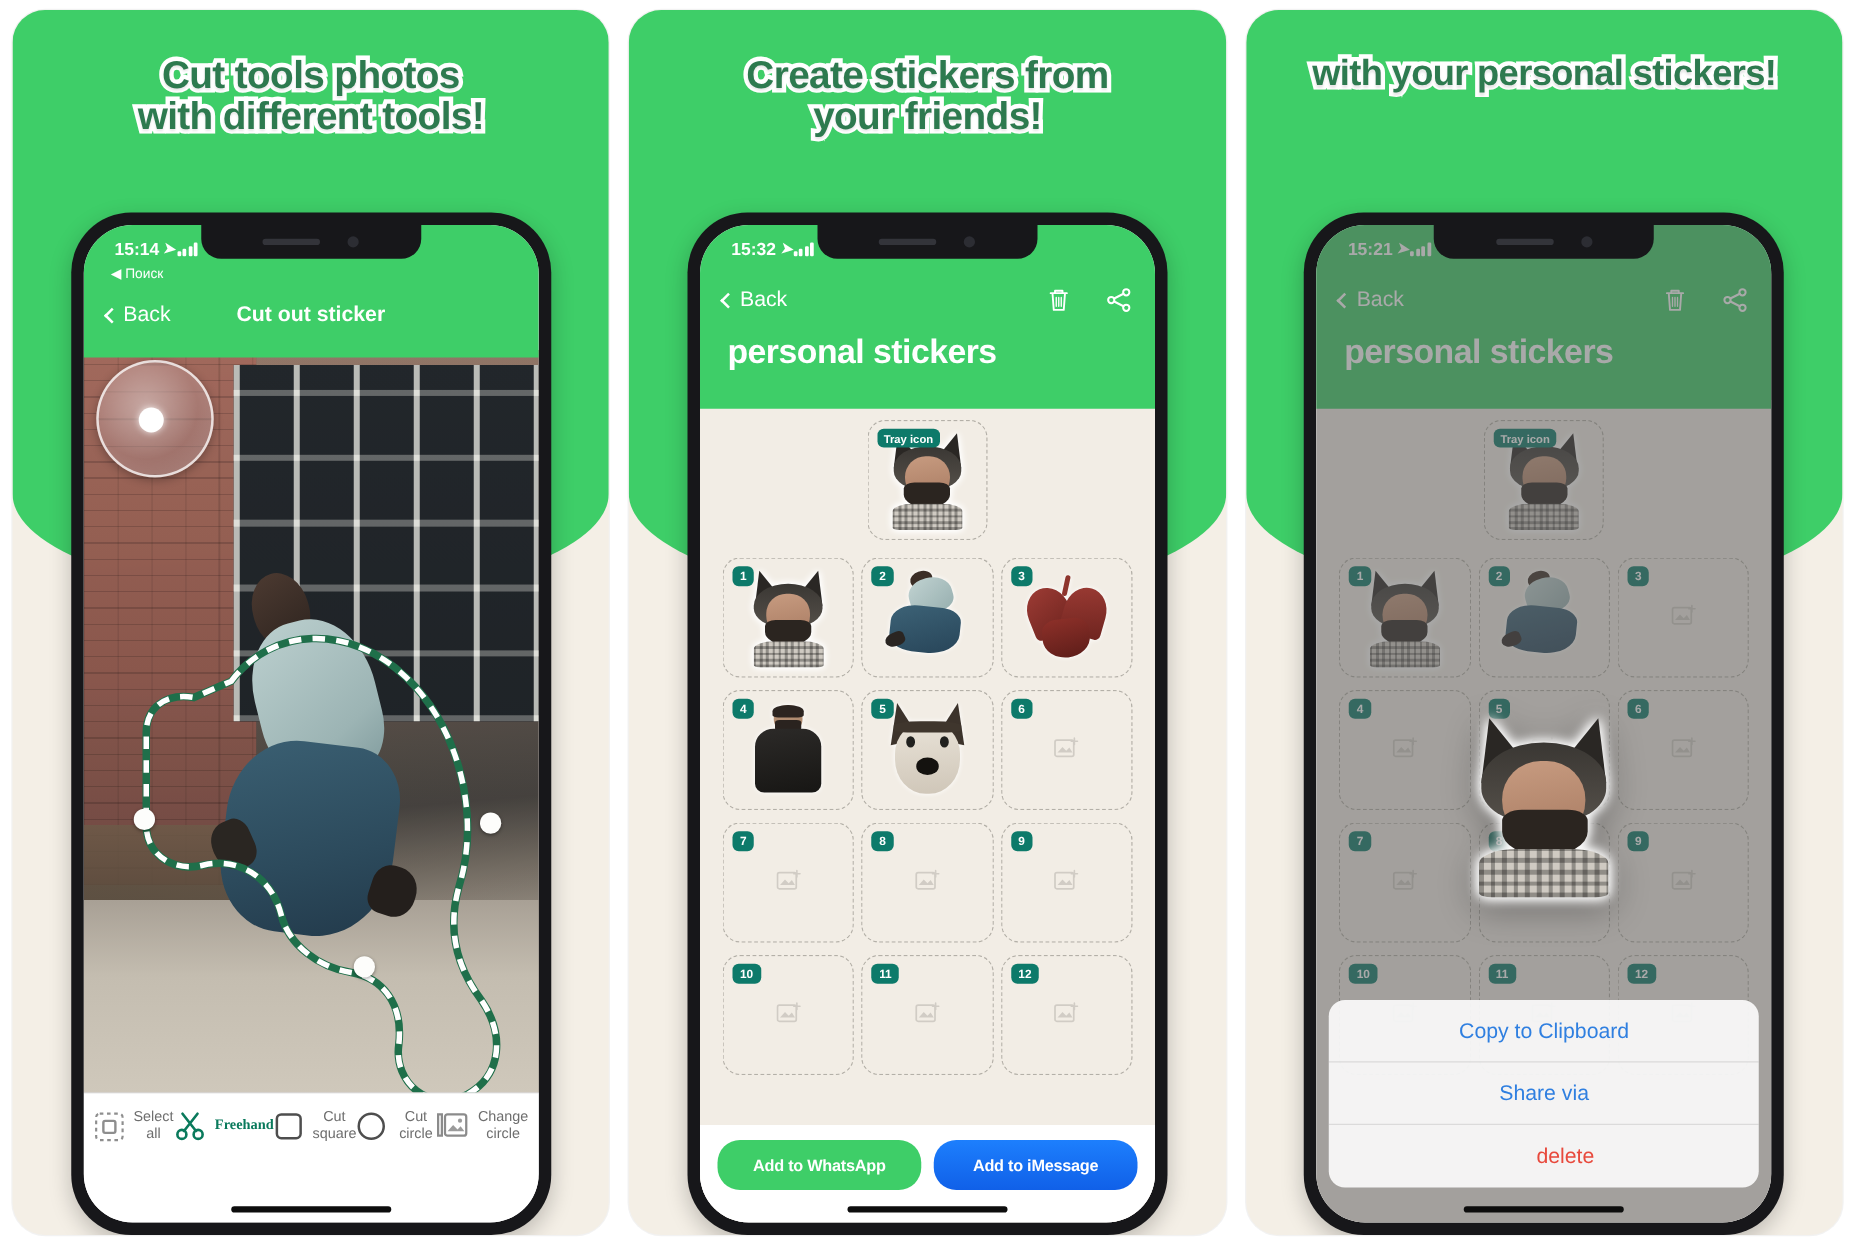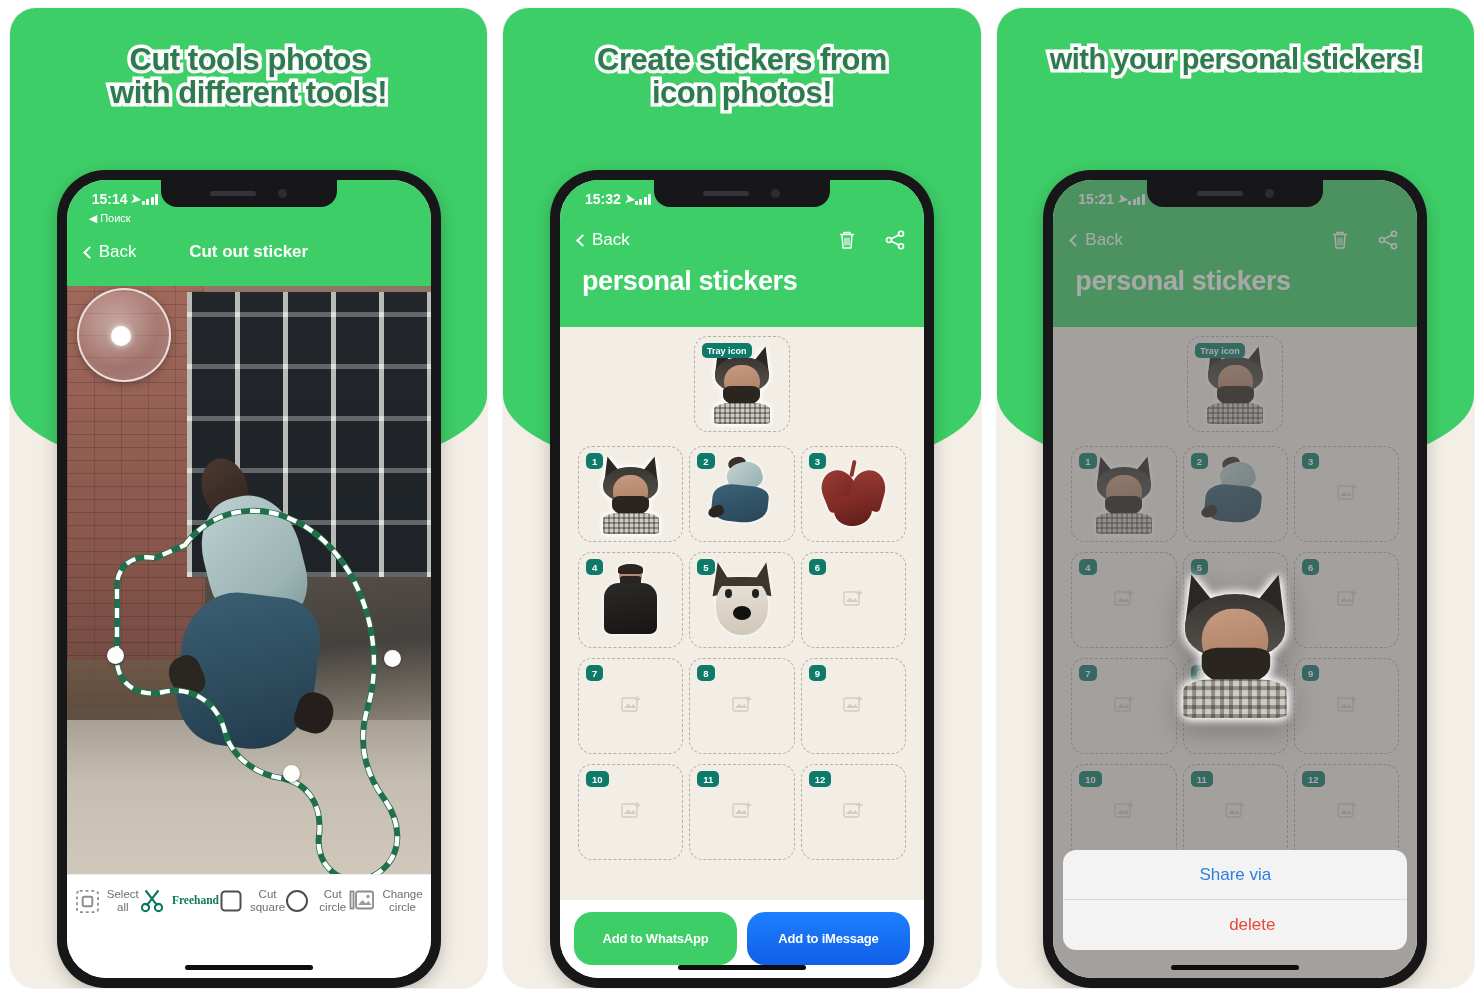--- a/index.html
+++ b/index.html
@@ -496,21 +496,21 @@
     left: 0; right: 0; bottom: 0;
     height: 78px;
     background: #ffffff;
     display: flex;
     gap: 10px;
     padding: 12px 14px 0 14px;
     z-index: 22;
   }
   .sh-btn {
     flex: 1 1 0;
-    height: 53px;
+    height: 40px;
     border-radius: 18px;
     color: #ffffff;
     font-size: 13px;
     font-weight: bold;
     display: flex; align-items: center; justify-content: center;
     letter-spacing: -0.2px;
   }
   .sh-wa { background: #3ece68; }
   .sh-im { background: linear-gradient(180deg, #1d7ffd, #1060e8); }
 
@@ -708,21 +708,21 @@
         <div class="home-ind"></div>
       </div>
     </div>
   </div>
 
   <div class="panel p2">
     <div class="panel-green"></div>
 
     <div class="headline">
       <span>Create stickers from</span>
-      <span class="l2">icon photos!</span>
+      <span class="l2">your friends!</span>
     </div>
 
     <div class="phone">
       <div class="screen">
 
         <div class="navbar tall">
           <div class="statusbar">
             <div class="st-left">
               <span>15:32</span>
               <span class="loc-arrow">➤</span>
@@ -1183,20 +1183,21 @@
             <span class="wolf-ear-r"></span>
             <span class="wolf-hood"></span>
             <span class="wolf-face"></span>
             <span class="wolf-beard"></span>
             <span class="wolf-shirt"></span>
           </div>
         </div>
 
         <div class="action-sheet">
           <div class="sheet-card">
+            <div class="sheet-item">Copy to Clipboard</div>
             <div class="sheet-item">Share via</div>
             <div class="sheet-item destructive">delete</div>
           </div>
         </div>
 
         <div class="home-ind"></div>
       </div>
     </div>
   </div>
 

